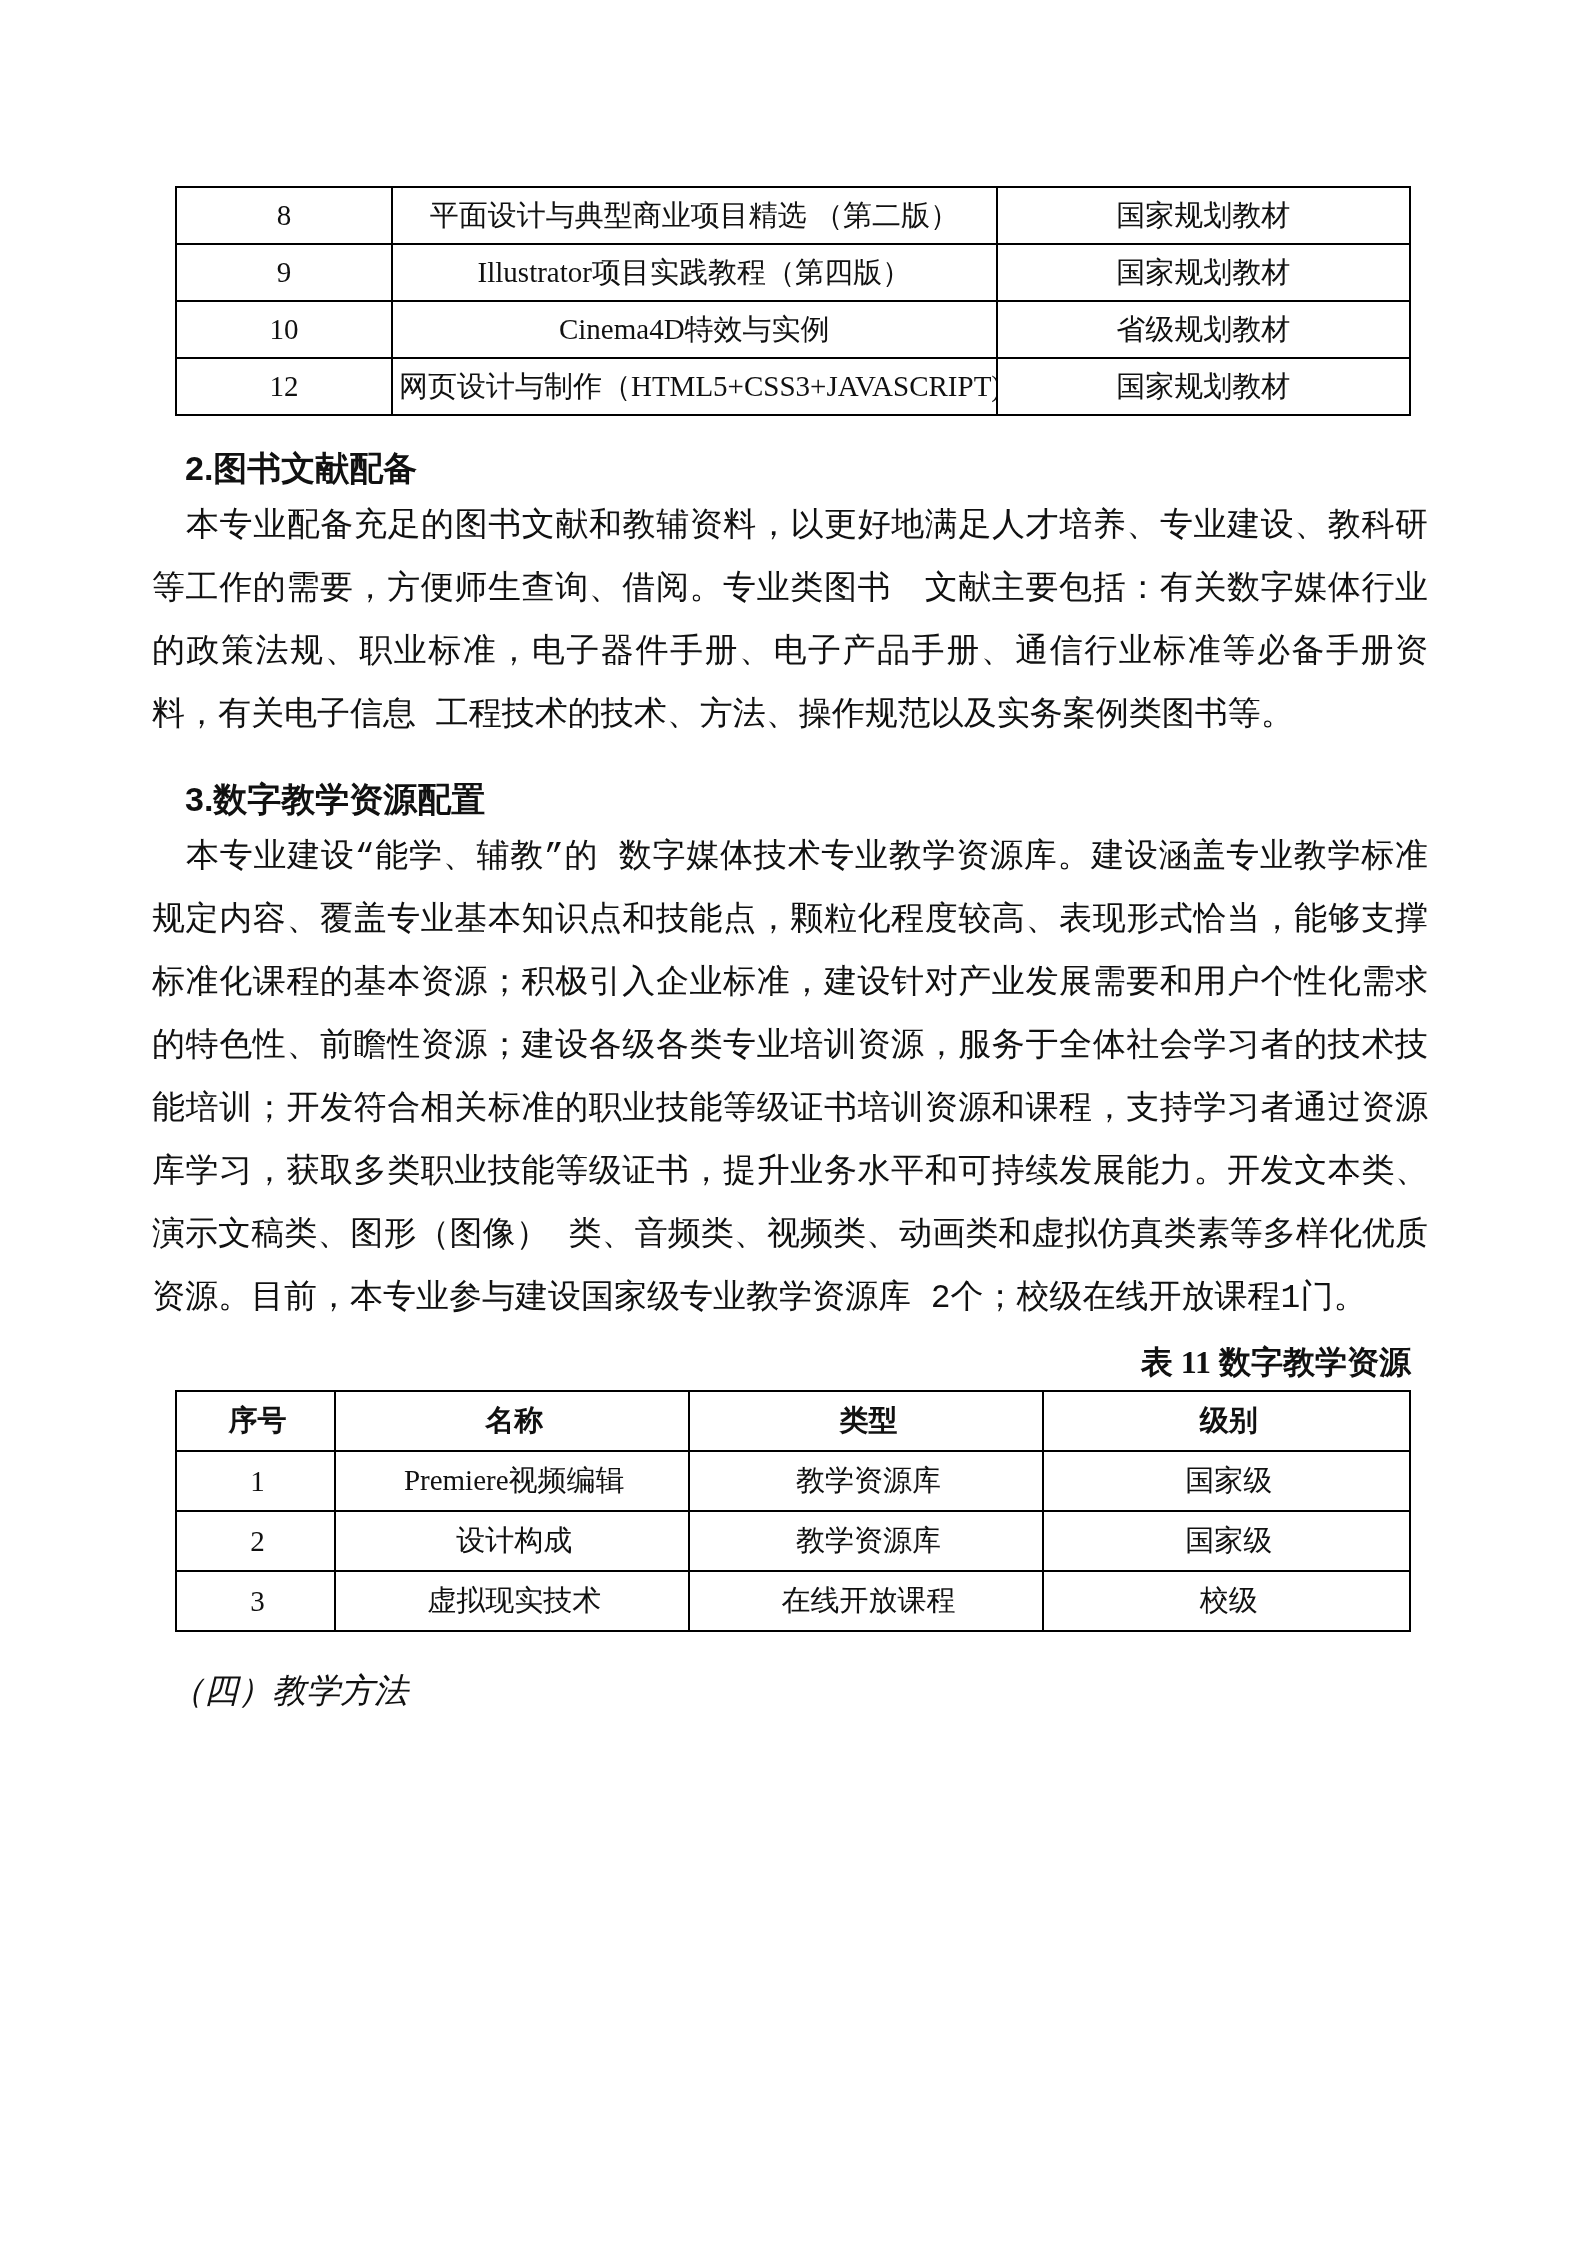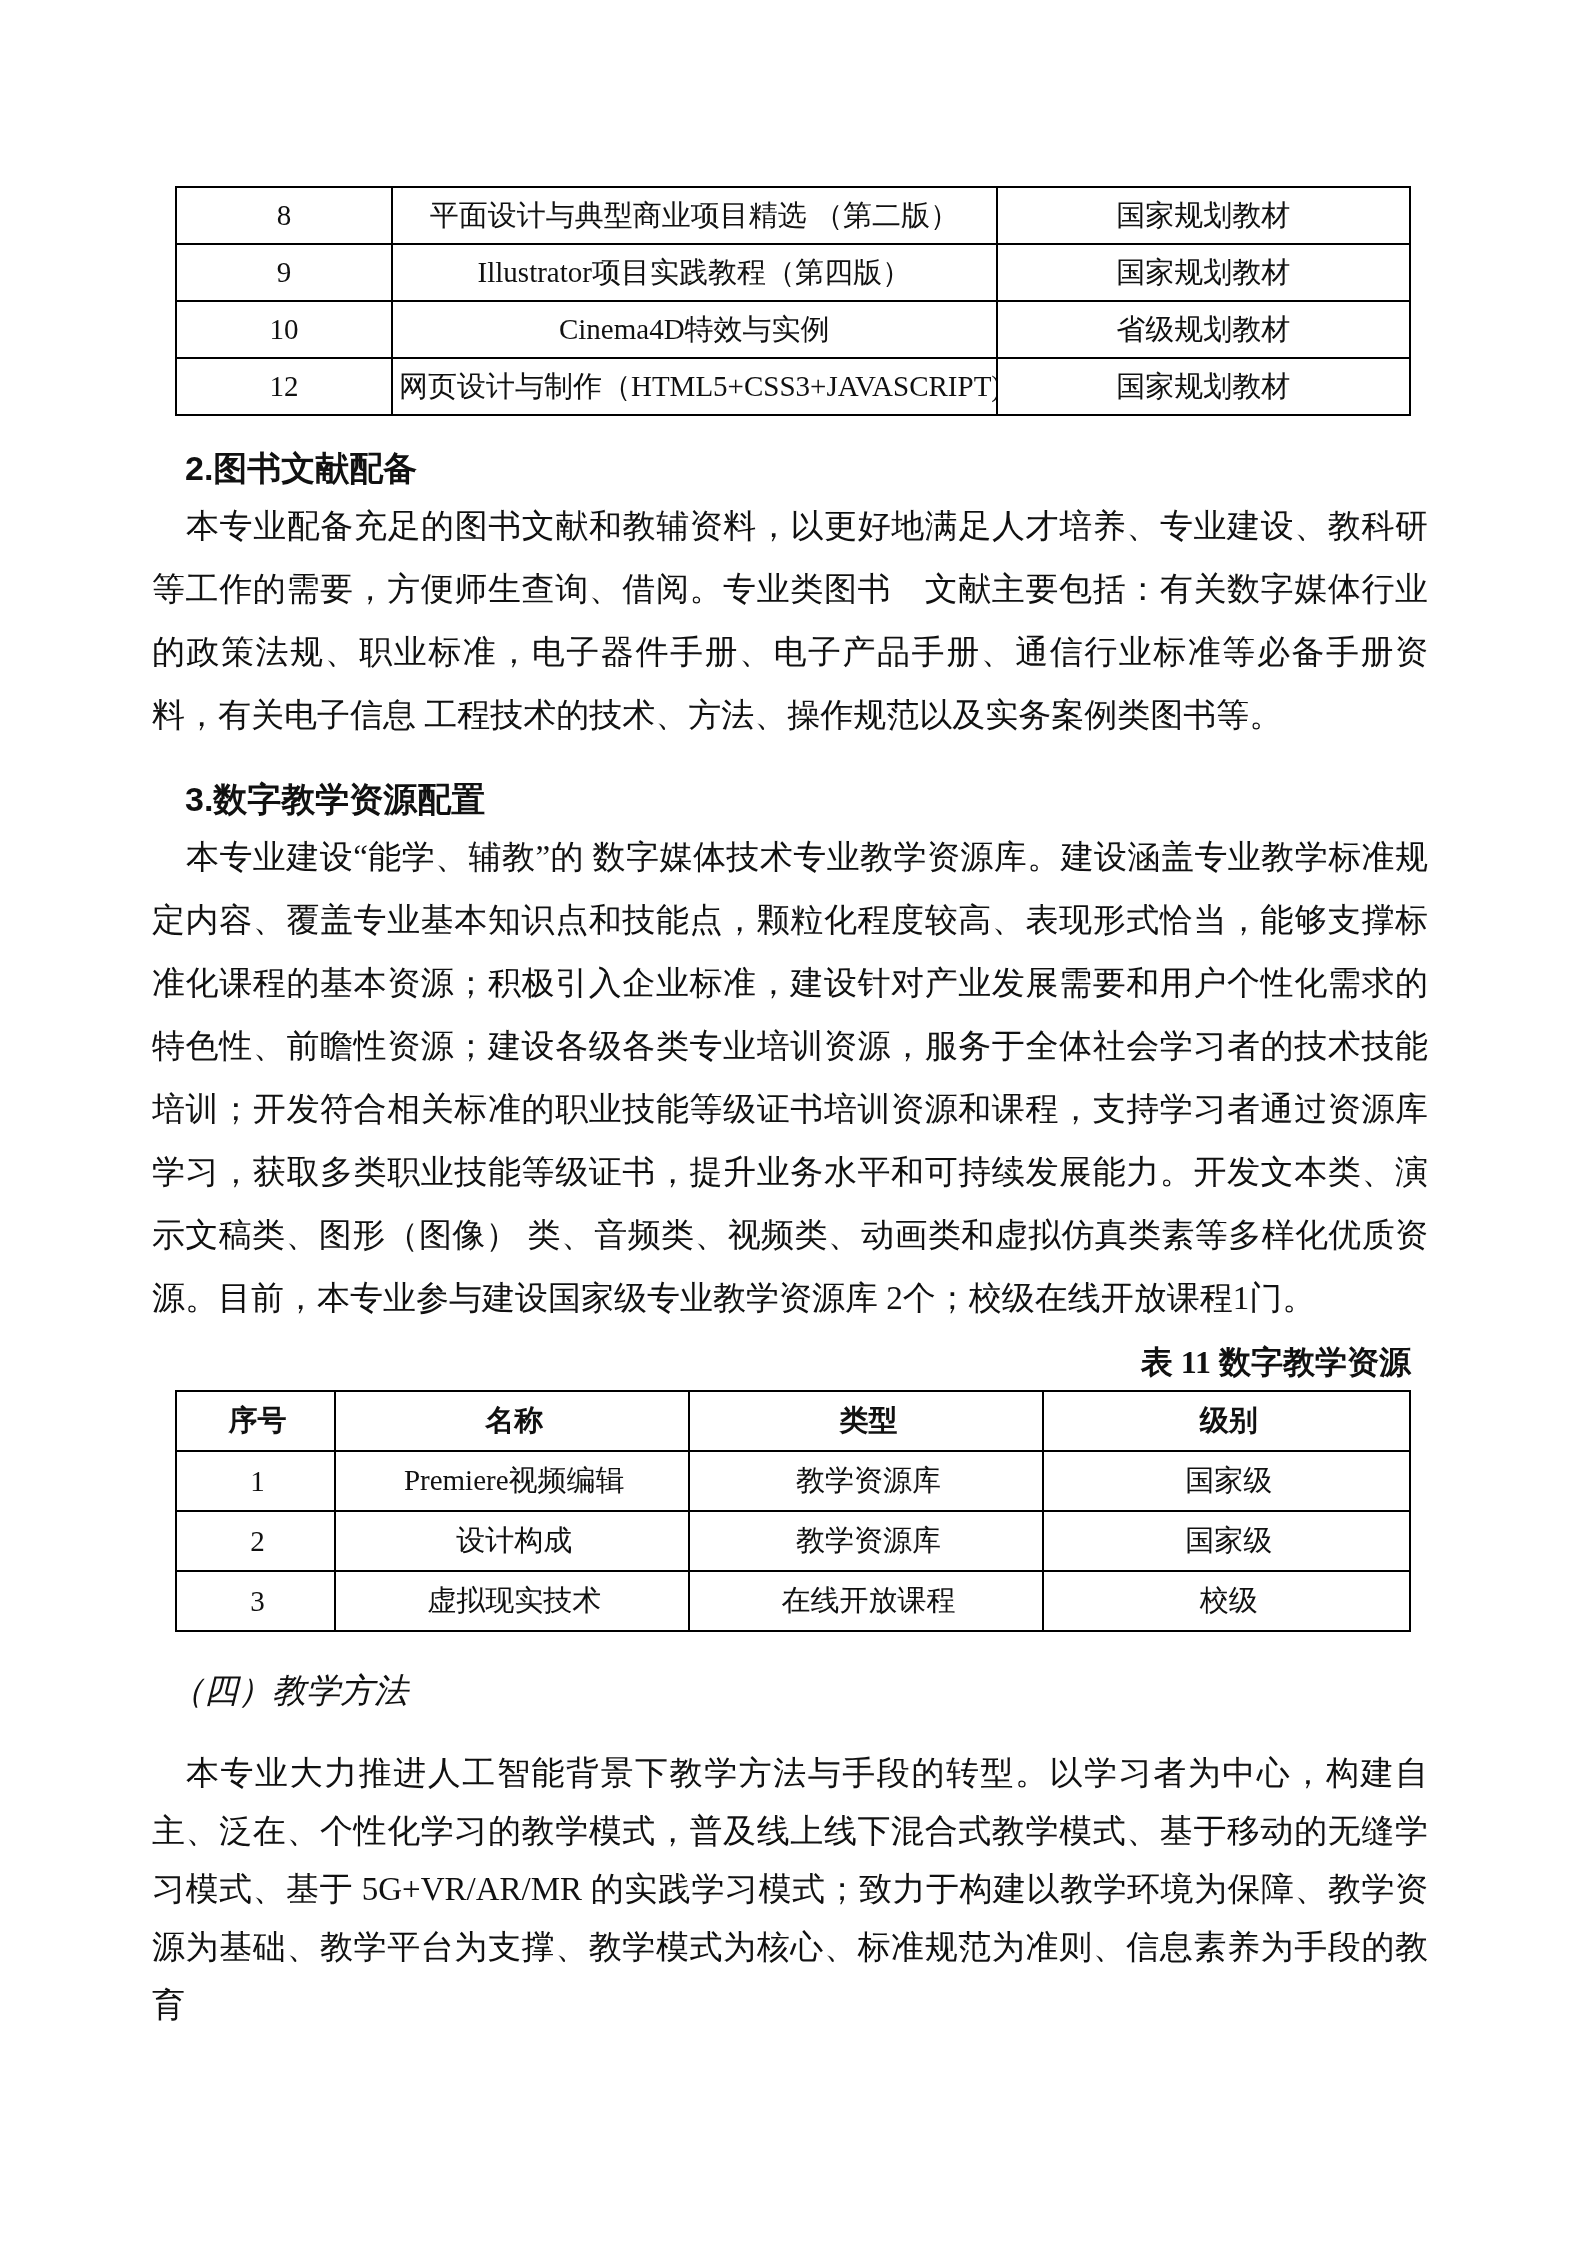--- a/index.html
+++ b/index.html
@@ -53,20 +53,21 @@
     margin:36px 0 0 18px;
   }
   
   .para {
     font-size:33px;
     line-height:63px;
     text-align:justify;
     text-indent:34px;
     margin:2px 0 0 0;
     width:1276px;
+    font-family:Liberation Mono, monospace;
   }
   .para-tight {
     line-height:58px;
     margin-top:30px;
   }
   
   .table-caption {
     font-weight:bold;
     font-size:32px;
     line-height:44px;
@@ -149,16 +150,15 @@
           <tr>
             <td>3</td>
             <td>虚拟现实技术</td>
             <td>在线开放课程</td>
             <td>校级</td>
           </tr>
         </tbody>
     </table>
 
     <div class="kai-heading">（四）教学方法</div>
-    <div class="para para-tight">本专业大力推进人工智能背景下教学方法与手段的转型。以学习者为中心，构建自主、泛在、个性化学习的教学模式，普及线上线下混合式教学模式、基于移动的无缝学习模式、基于 5G+VR/AR/MR 的实践学习模式；致力于构建以教学环境为保障、教学资源为基础、教学平台为支撑、教学模式为核心、标准规范为准则、信息素养为手段的教育</div>
 
   </div>
 </div>
 
 </body></html>

